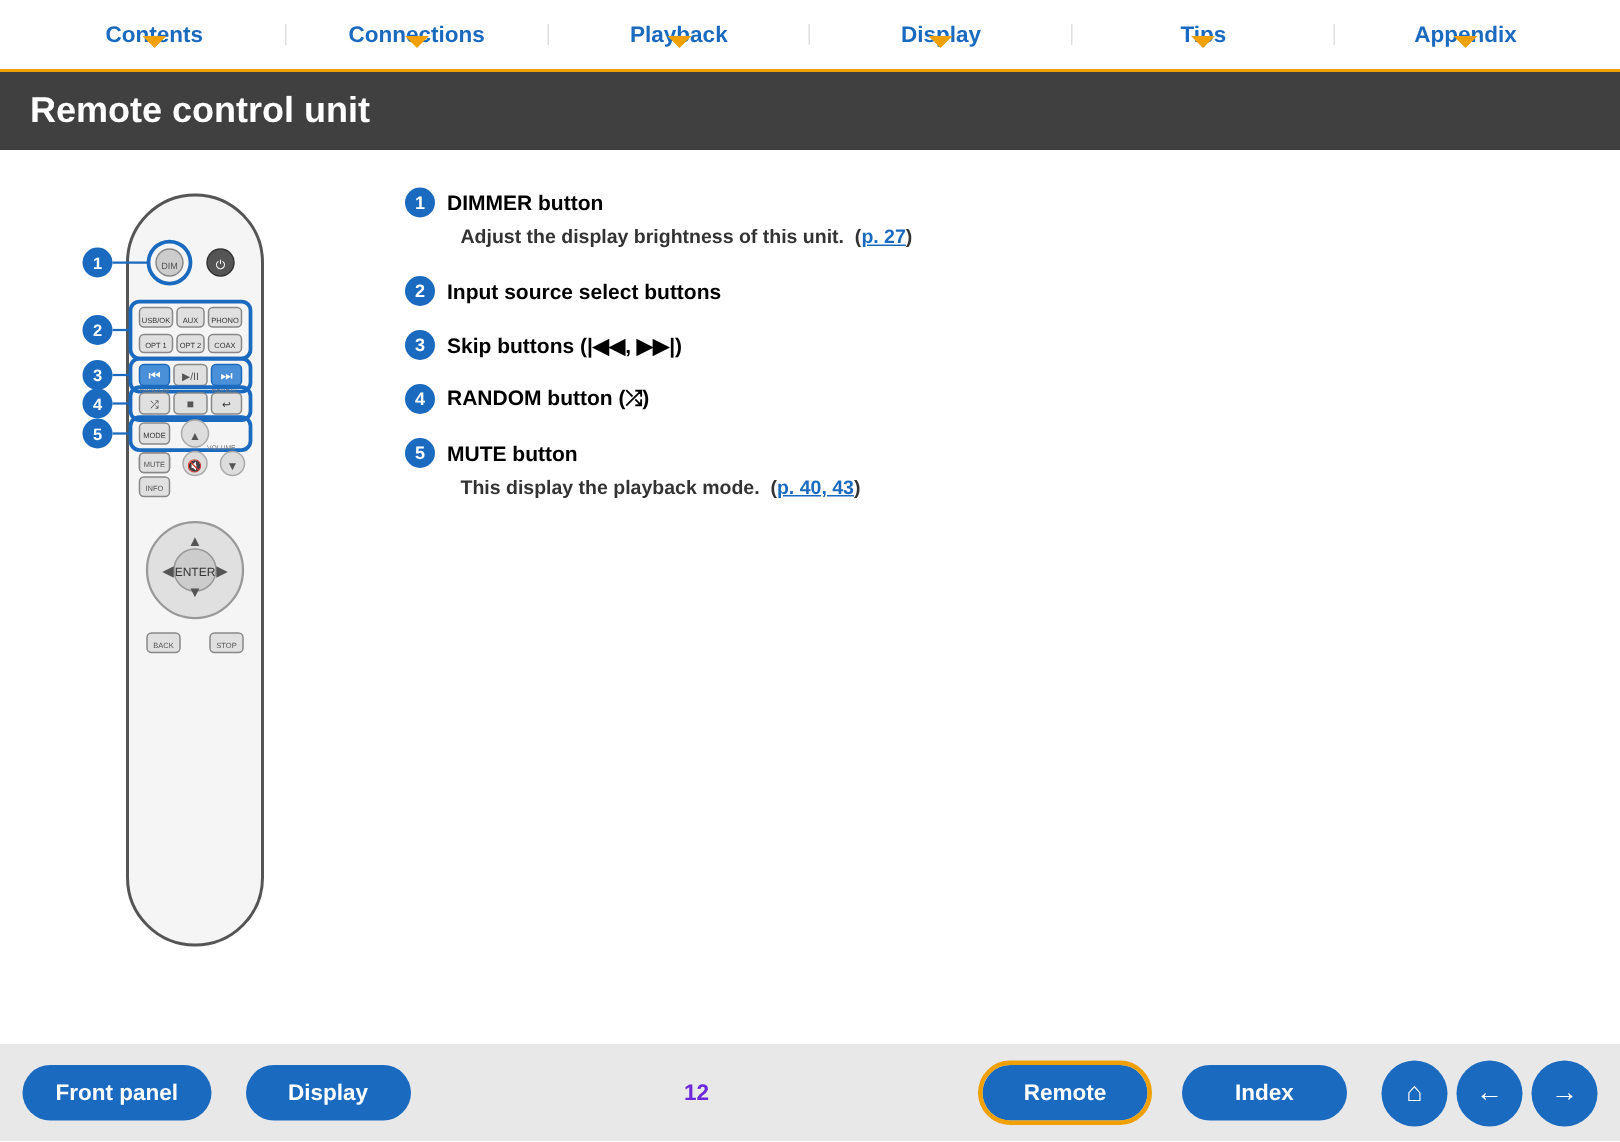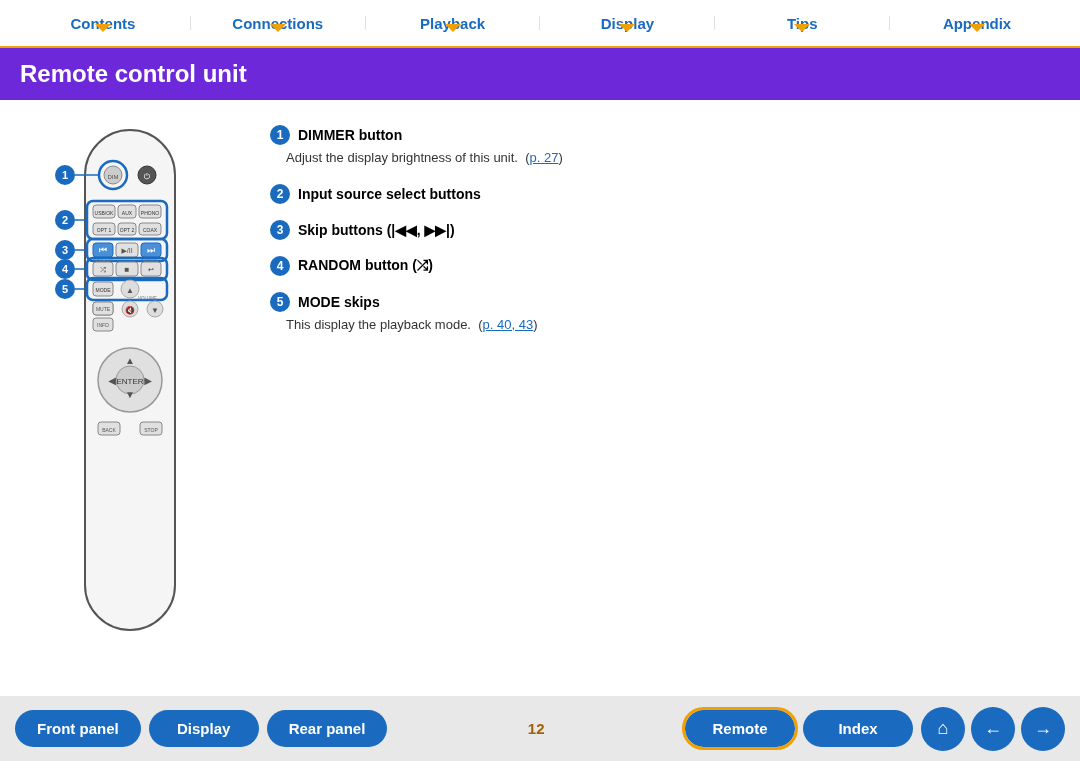--- a/index.html
+++ b/index.html
@@ -41,21 +41,21 @@
       transform: translateX(-50%);
       width: 0;
       height: 0;
       border-left: 8px solid transparent;
       border-right: 8px solid transparent;
       border-top: 8px solid #f0a000;
     }
 
     
     .page-title-bar {
-      background: #6d28d9;
+      background: #404040;
       padding: 12px 20px;
       margin: 0;
     }
     .page-title-bar h1 {
       color: #fff;
       font-size: 24px;
       font-weight: bold;
     }
 
     
@@ -106,42 +106,43 @@
       color: #fff;
       border-radius: 50%;
       font-size: 12px;
       font-weight: bold;
       flex-shrink: 0;
     }
 
     .info-item .item-desc {
       font-size: 13px;
       color: #333;
-      margin-left: 16px;
+      margin-left: 37px;
       line-height: 1.5;
+      font-weight: bold;
     }
 
     .link-ref {
       color: #1a6abf;
       text-decoration: underline;
       font-size: 13px;
     }
 
     
     .bottom-nav {
       position: absolute;
       bottom: 0;
       left: 0;
       right: 0;
       height: 65px;
       background: #e8e8e8;
       display: flex;
       align-items: center;
       padding: 0 15px;
-      gap: 8px;
+      gap: 23px;
     }
 
     .bottom-btn {
       background: #1a6abf;
       color: #fff;
       font-weight: bold;
       font-size: 15px;
       padding: 10px 22px;
       border-radius: 25px;
       cursor: pointer;
@@ -152,21 +153,21 @@
 
     .bottom-btn.active {
       background: #1a6abf;
       outline: 3px solid #f0a000;
     }
 
     .page-number {
       flex: 1;
       text-align: center;
       font-size: 15px;
-      color: #a16207;
+      color: #6d28d9;
       font-weight: bold;
     }
 
     .nav-icons {
       display: flex;
       gap: 6px;
     }
 
     .icon-btn {
       width: 44px;
@@ -368,35 +369,34 @@
     <div class="info-item">
       <div class="item-title">
         <span class="item-number">4</span>
         <span>RANDOM button (⤮)</span>
       </div>
     </div>
 
     <div class="info-item">
       <div class="item-title">
         <span class="item-number">5</span>
-        <span>MODE skips</span>
+        <span>MUTE button</span>
       </div>
       <div class="item-desc">
         <span>This display the playback mode.</span>
         &nbsp;(<span class="link-ref">p. 40, 43</span>)
       </div>
     </div>
 
   </div>
 </div>
 
 <div class="bottom-nav">
   <button class="bottom-btn">Front panel</button>
   <button class="bottom-btn">Display</button>
-  <button class="bottom-btn">Rear panel</button>
 
   <div class="page-number">12</div>
 
   <button class="bottom-btn active">Remote</button>
   <button class="bottom-btn">Index</button>
 
   <div class="nav-icons">
     <button class="icon-btn">
       <span>⌂</span>
     </button>

